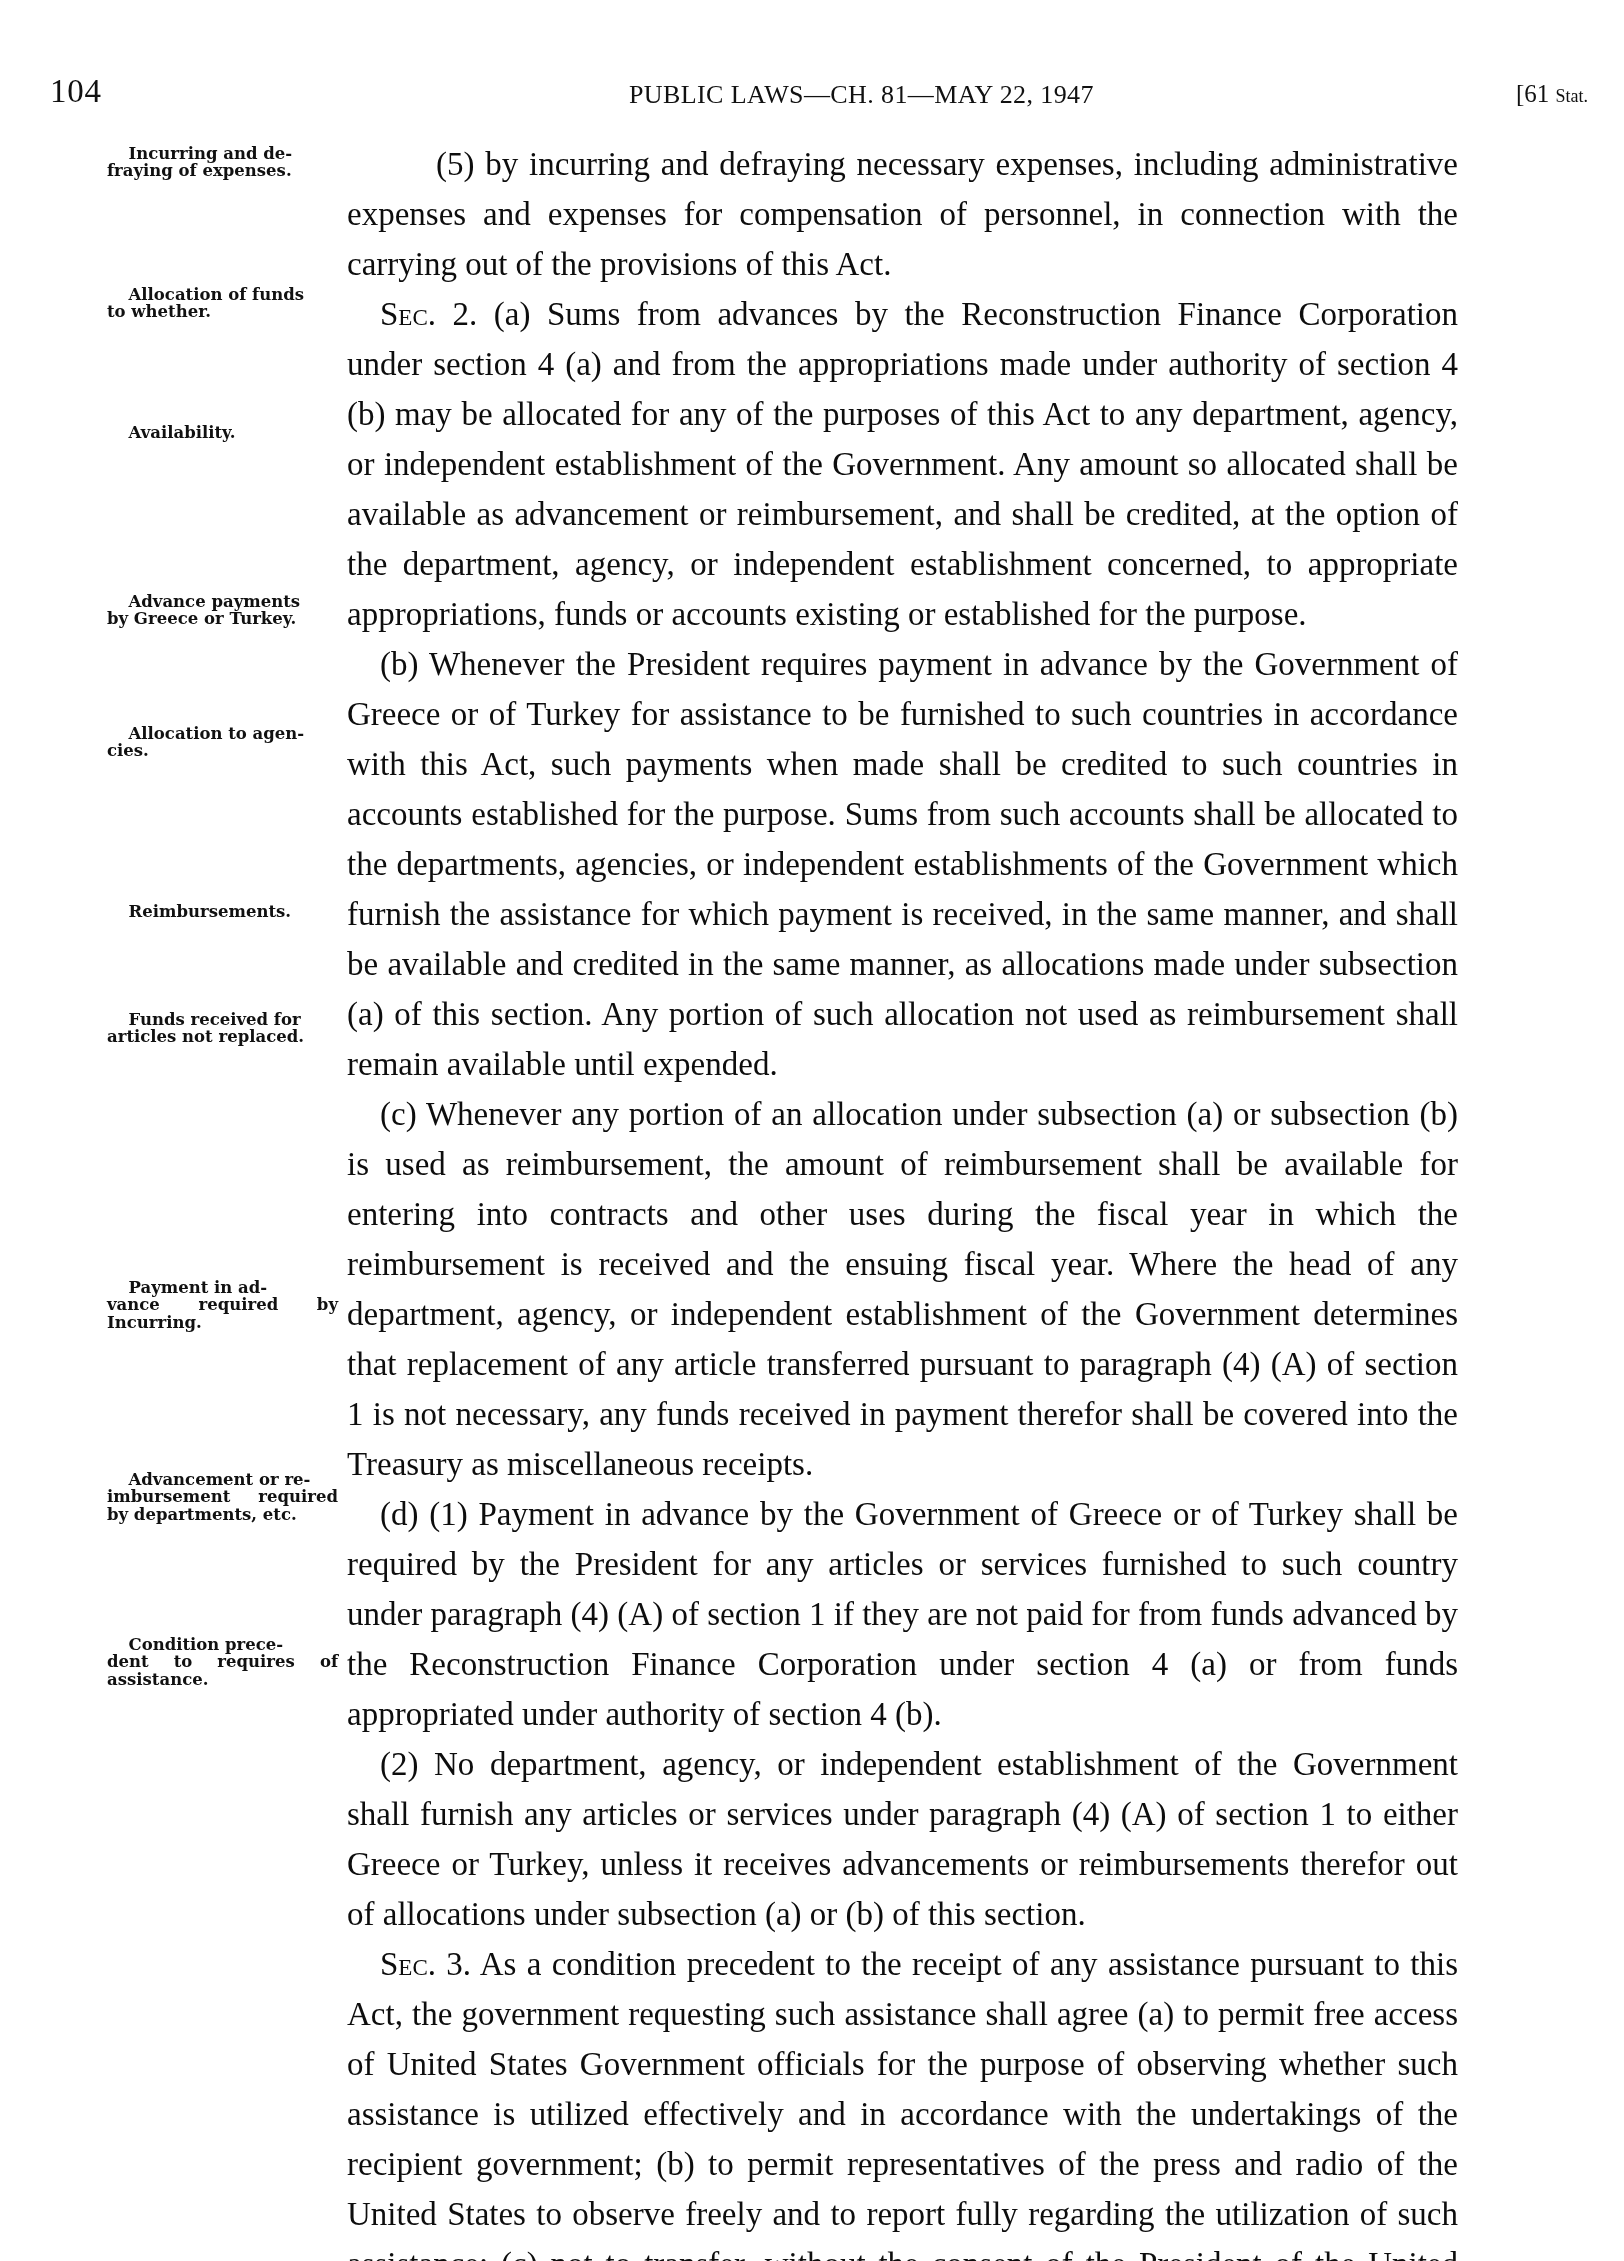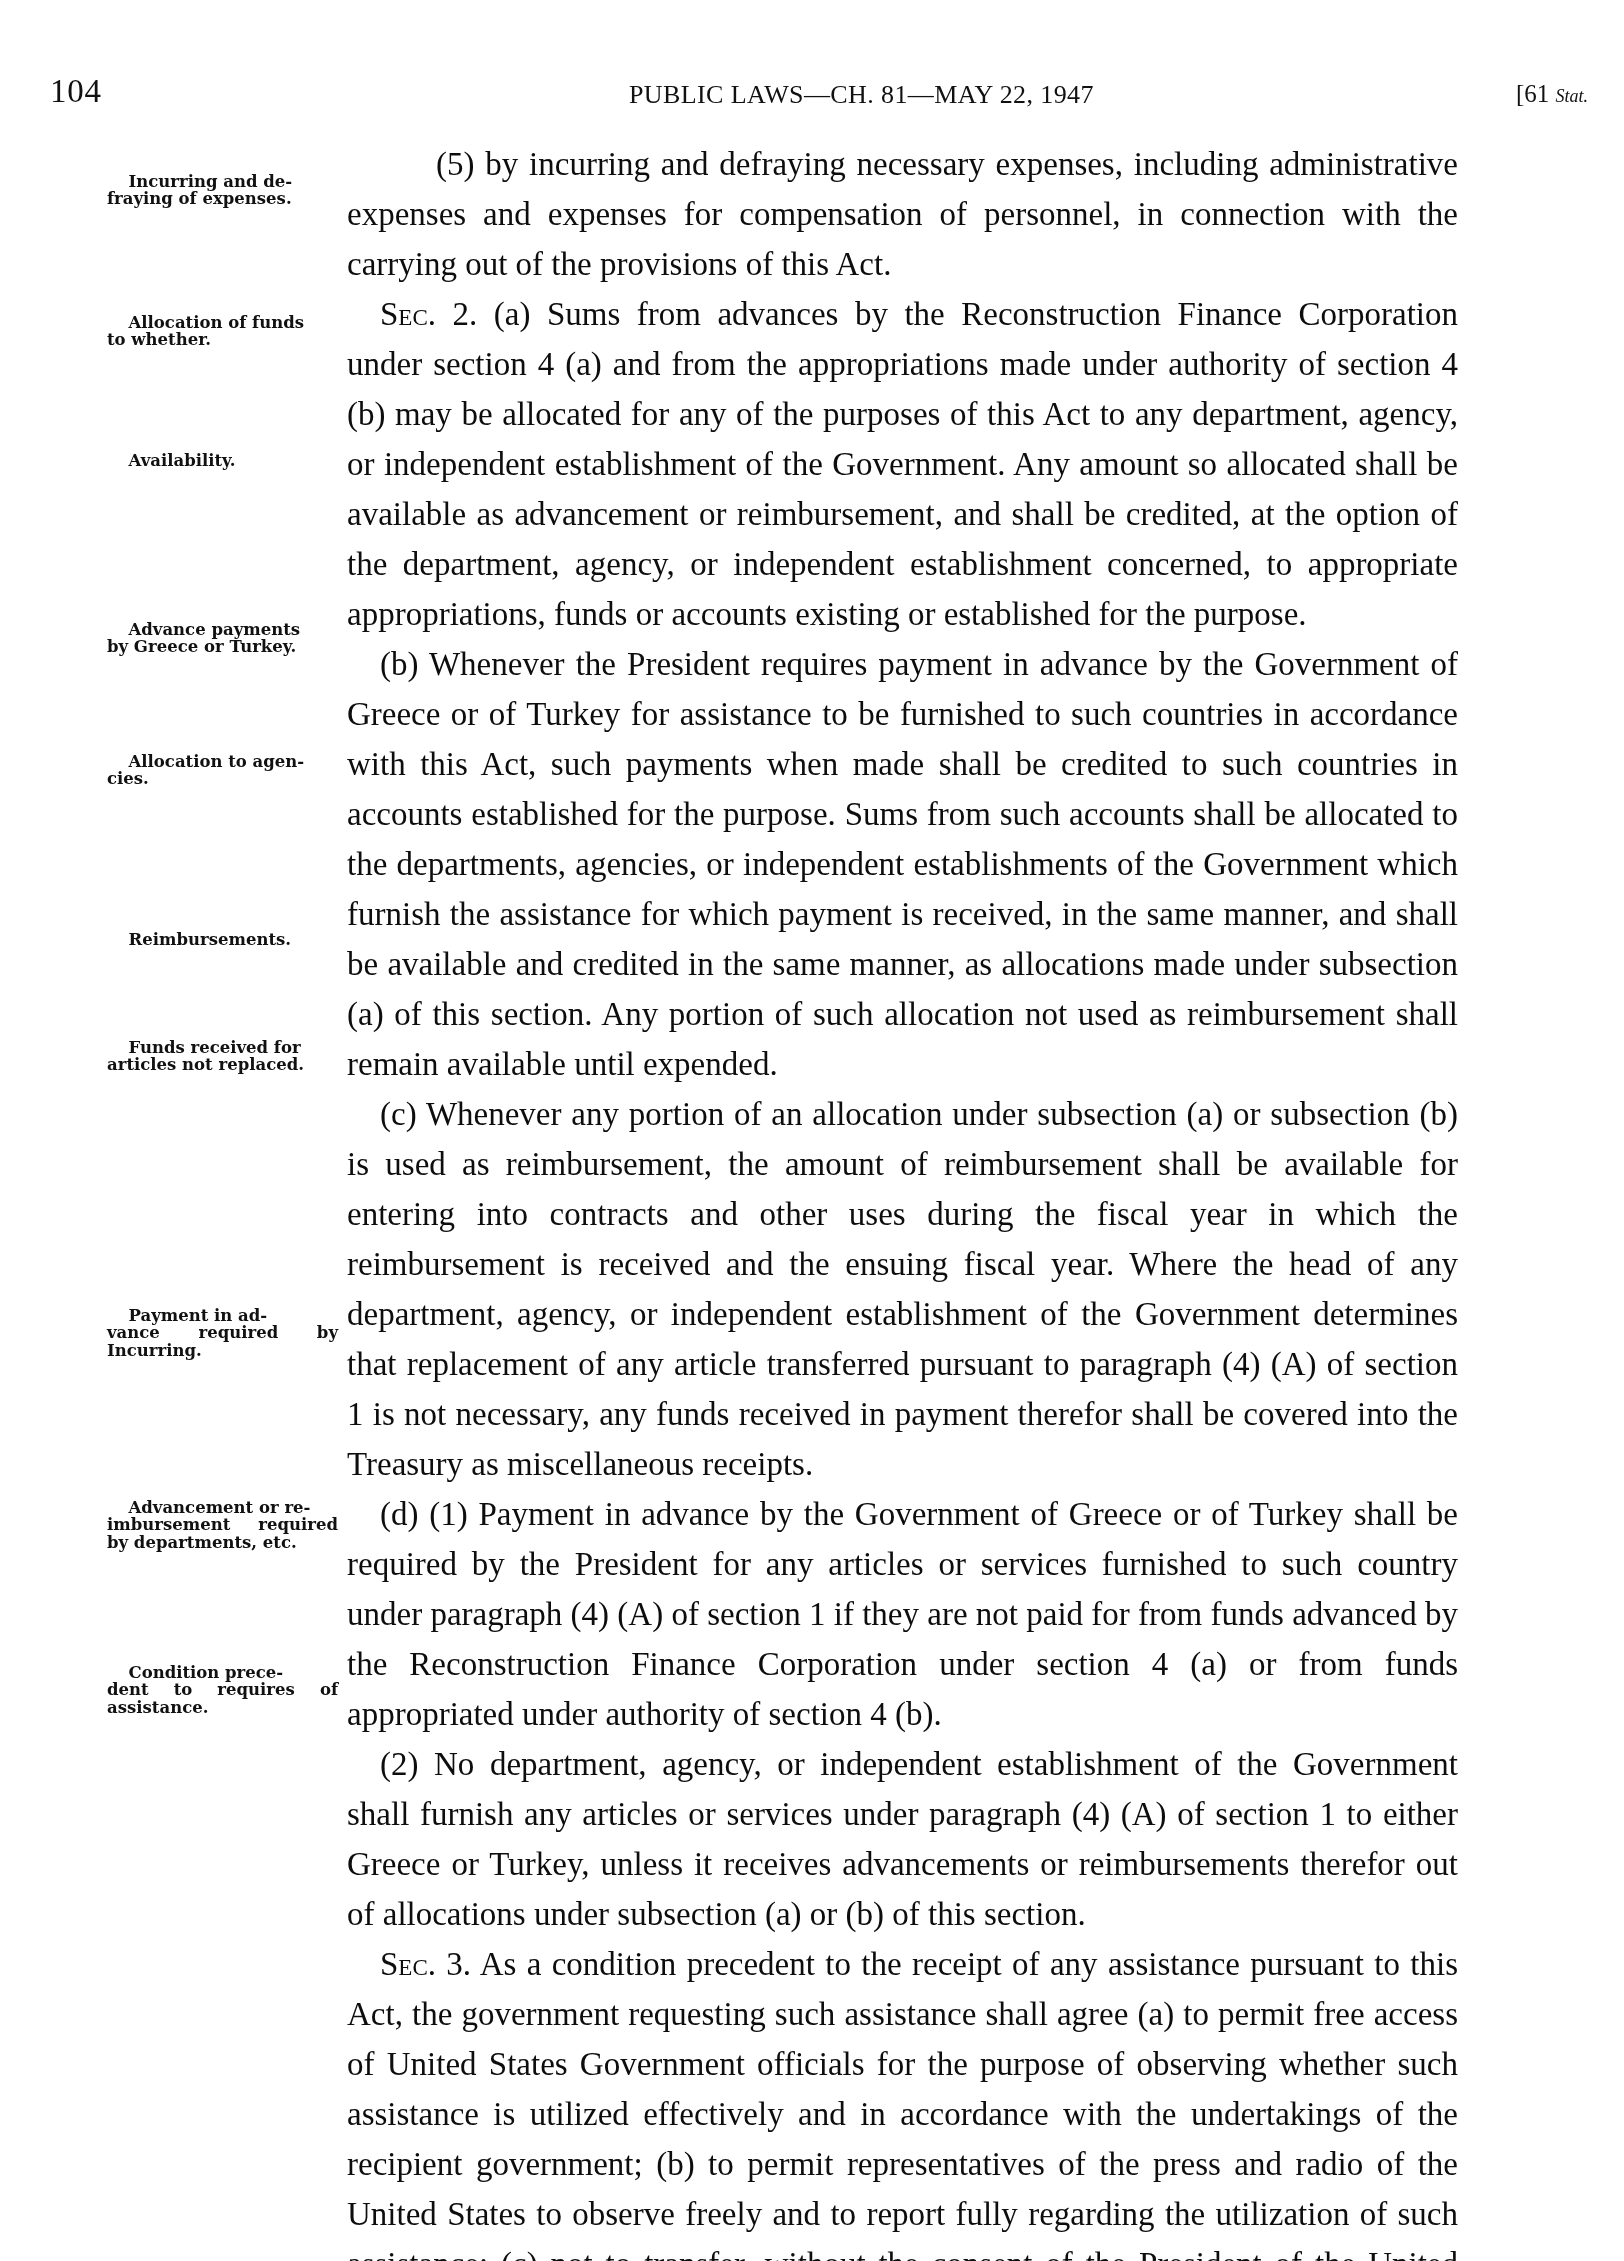--- a/index.html
+++ b/index.html
@@ -4,27 +4,27 @@
 <style>
   html, body { margin: 0; padding: 0; background: #ffffff; }
   body { width: 1625px; height: 2261px; position: relative; overflow: hidden; color: #111; }
   .page { position: absolute; left: 0; top: 0; width: 1625px; height: 1773px; }
 
   .running-head { position: absolute; top: 73px; left: 50px; right: 178px; height: 41px;
     font-family: "Liberation Serif", "DejaVu Serif", serif; }
   .page-num { position: absolute; left: 0; top: 0; font-size: 33px; letter-spacing: 0.8px; }
   .head-title { position: absolute; left: 579px; top: 6.6px; font-size: 26px; letter-spacing: 0.4px; }
   .head-vol { position: absolute; right: -141px; top: 6.6px; font-size: 25px; }
-  .head-vol .sc { font-size: 18px; font-style: italic; }
+  .head-vol .sc { font-size: 18px; }
 
   .margin-notes { position: absolute; left: 107px; top: 0; width: 231px; }
   .note { position: absolute; left: 0; width: 231px;
     font-family: "DejaVu Serif", "Liberation Serif", serif; font-weight: bold;
     font-size: 16.5px; line-height: 17.4px; text-align: justify; text-align-last: left; color: #111; }
-  .note .first { display: block; padding-left: 21.5px; margin-top: 28px; }
+  .note .first { display: block; padding-left: 21.5px; }
 
   .body-text { position: absolute; left: 347px; top: 139px; width: 1111px;
     font-family: "Liberation Serif", "DejaVu Serif", serif; font-size: 33px;
     line-height: 50px; text-align: justify; color: #0d0d0d; }
   .para { margin: 0; text-indent: 33px; }
   .para.first { text-indent: 89px; }
   .sc-sec { font-variant: small-caps; }
 </style>
 </head>
 <body>

